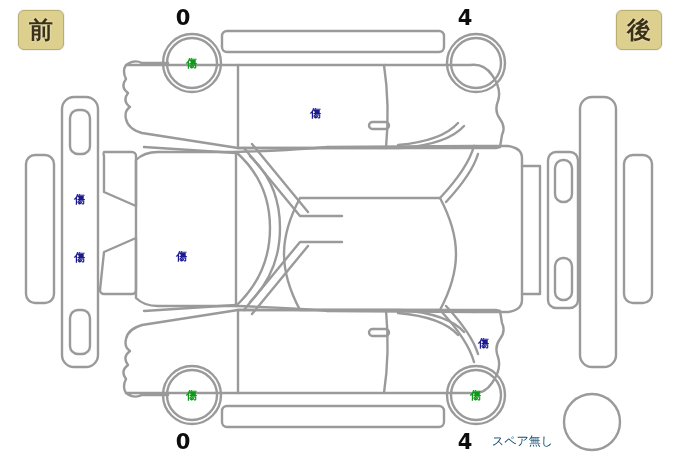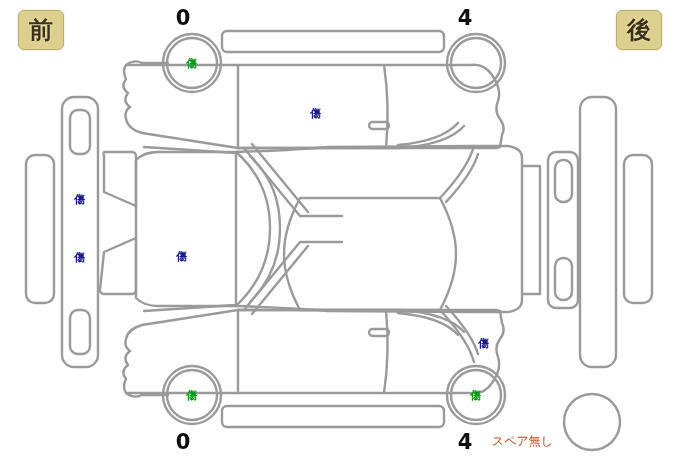--- a/index.html
+++ b/index.html
@@ -75,21 +75,21 @@
   .mark-green { color: #0b9b18; }
   .mark-blue  { color: #1b1b8f; }
 
   
   #spare-note {
     position: absolute;
     left: 492px;
     top: 433px;
     font-family: Liberation Sans, sans-serif;
     font-size: 12px;
-    color: #c2410c;
+    color: #0c4a6e;
     white-space: nowrap;
   }
 </style>
 </head>
 <body>
 
 <div id="sheet">
 
   <svg class="diagram" viewBox="0 0 678 458" xmlns="http://www.w3.org/2000/svg">
     <g fill="none" stroke="#9a9a9a" stroke-width="2.4" stroke-linejoin="round" stroke-linecap="round">

